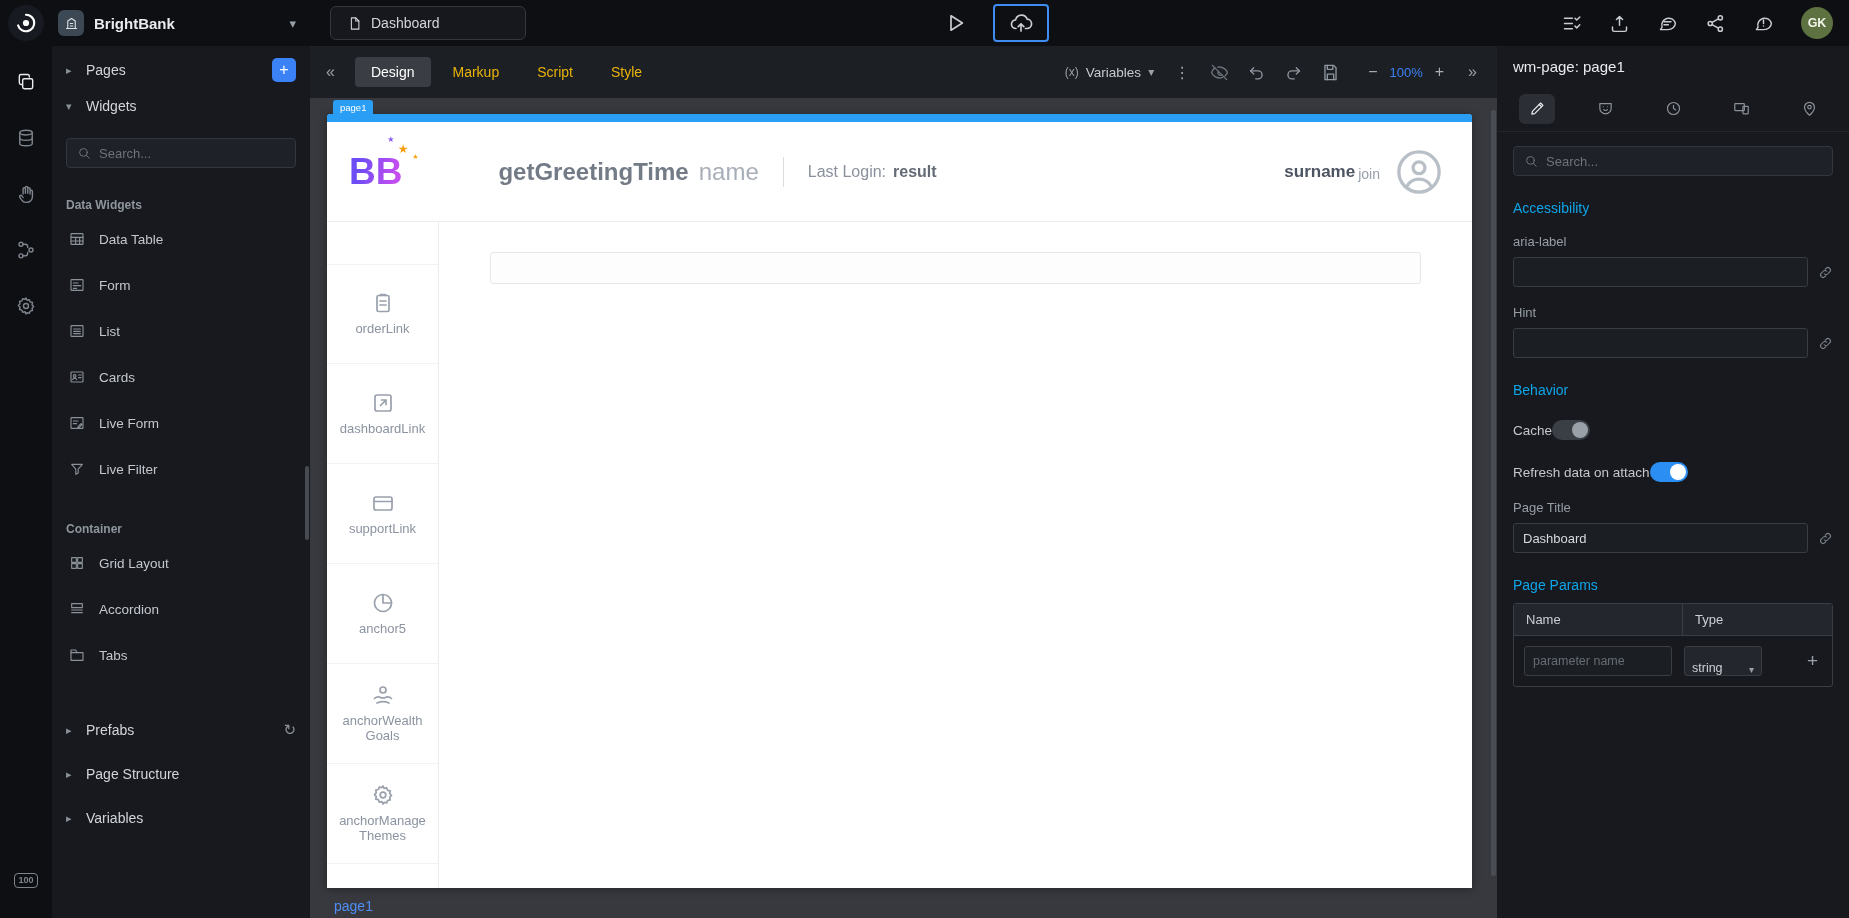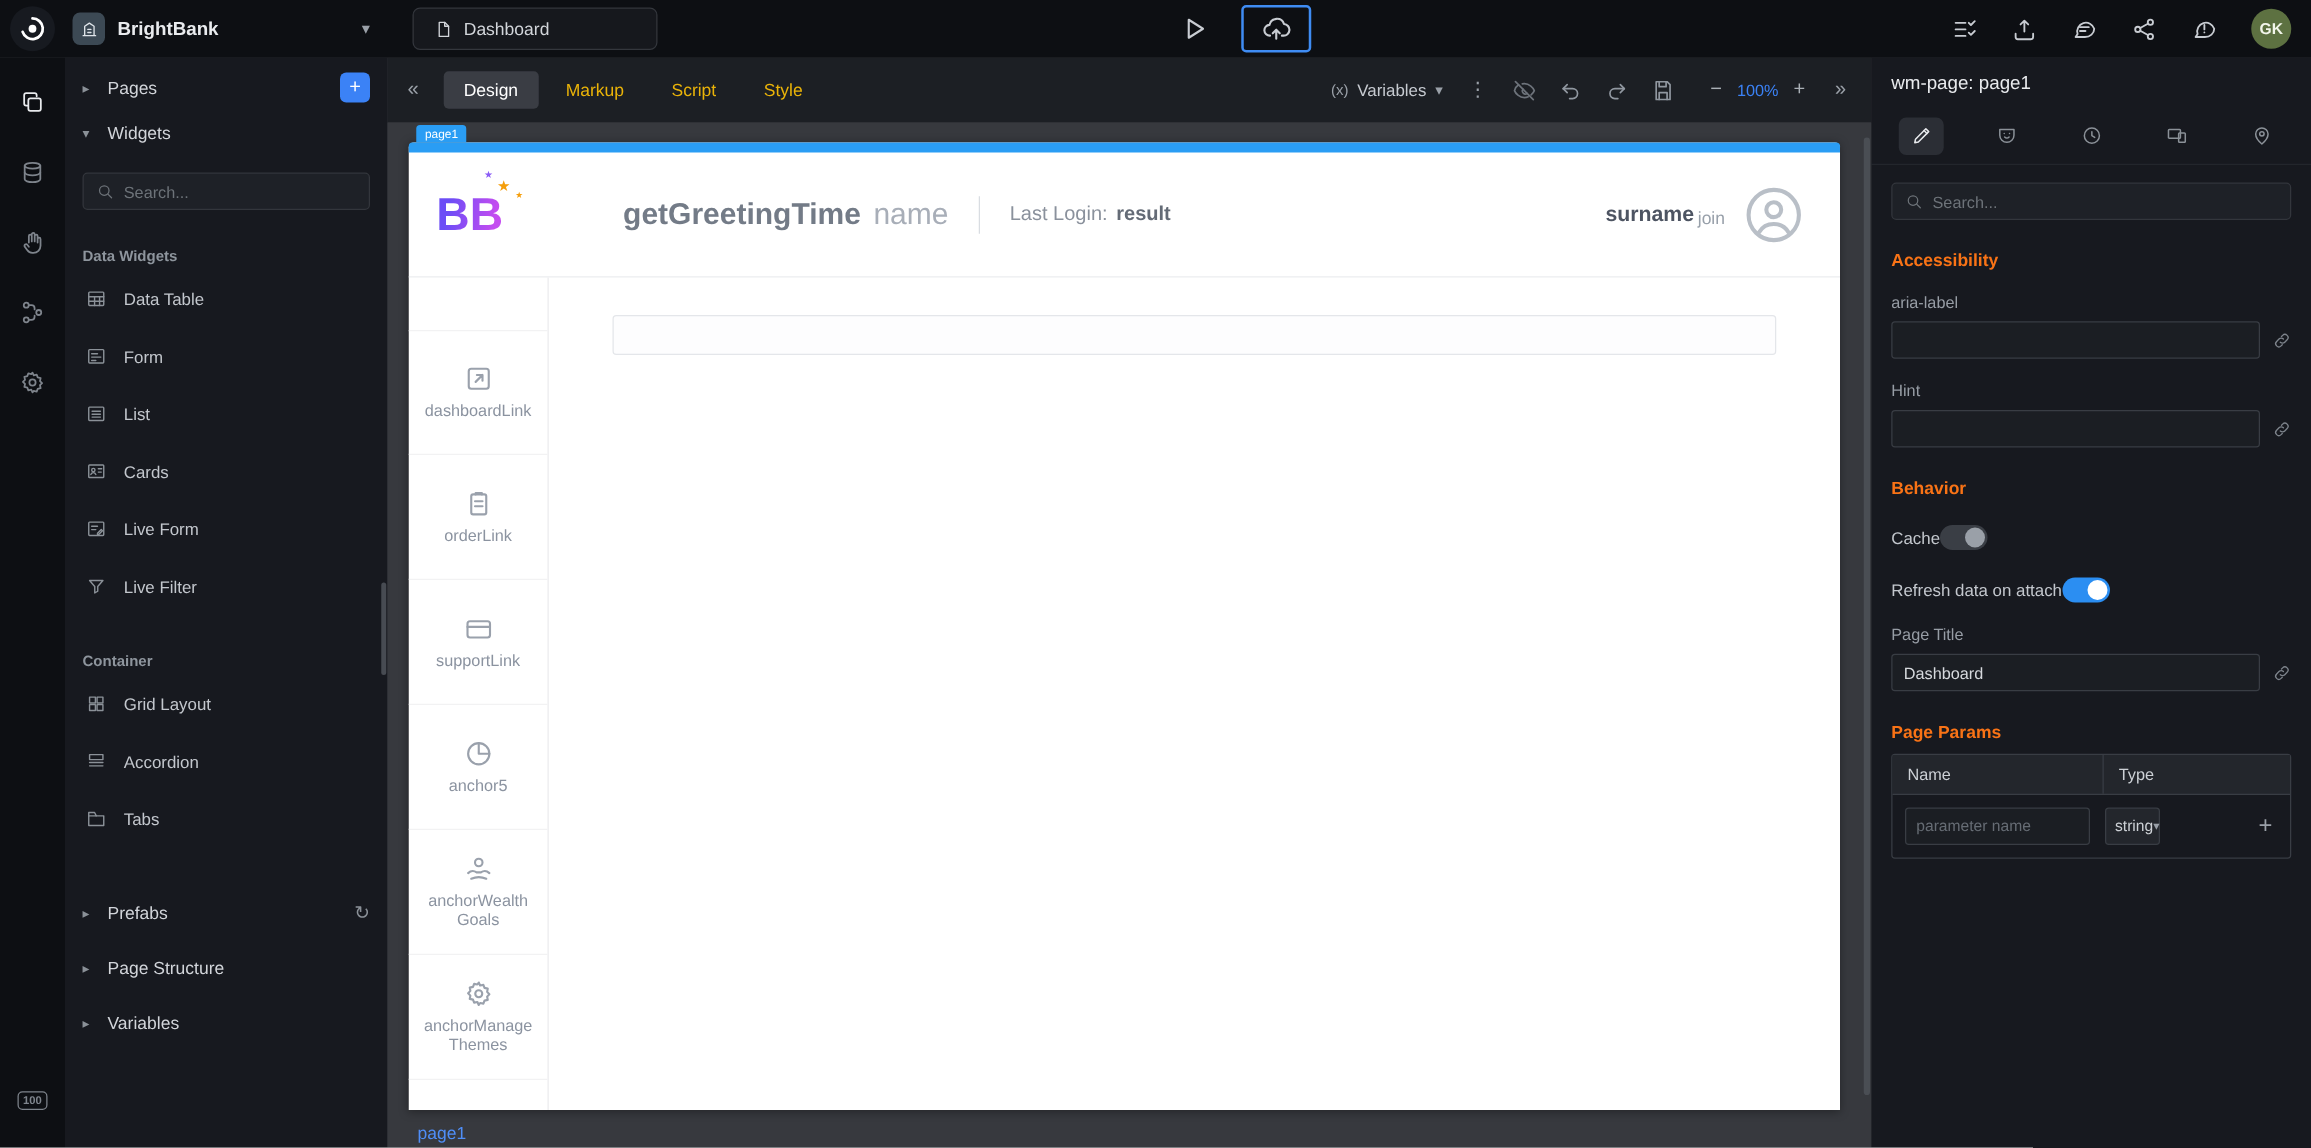--- a/index.html
+++ b/index.html
@@ -89,41 +89,41 @@
 .pg-footer{position:absolute;left:24px;bottom:4px;color:#4f8ef7;font-size:14px;cursor:pointer}
 .canvas-scroll{position:absolute;right:1px;top:12px;bottom:10px;width:5px}
 .canvas-scroll .thumb{width:5px;height:96%;border-radius:3px;background:#4a4e54;cursor:pointer}
 
 .rightpanel{width:352px;background:#17191f;flex:none;display:flex;flex-direction:column}
 .rp-title{height:40px;display:flex;align-items:center;padding:0 16px;font-size:15px;color:#e9ebee}
 .rp-tabs{height:46px;display:flex;align-items:center;justify-content:space-between;padding:0 22px;border-bottom:1px solid #23262c}
 .rp-tab{width:36px;height:30px;display:flex;align-items:center;justify-content:center;border-radius:6px;color:#8b9198;cursor:pointer}
 .rp-tab.active{background:#2b2e35;color:#e8eaed}
 .rp-search{margin:14px 16px 0}
-.rp-head{margin:24px 16px 0;font-size:14px;font-weight:700;color:#f97316}
+.rp-head{margin:24px 16px 0;font-size:14px;font-weight:400;color:#0ea5e9}
 .rp-label{margin:18px 16px 0;font-size:13px;color:#979da5}
 .fieldrow{display:flex;align-items:center;gap:10px;margin:8px 16px 0}
 .fieldrow input{flex:1;height:30px;background:#1b1e23;border:1px solid #393d44;border-radius:3px;color:#d6d9dd;font-size:13px;padding:0 9px}
 .fieldrow input::placeholder{color:#666c74}
 .linkic{color:#7d838b;cursor:pointer}
 .tglrow{display:flex;align-items:center;justify-content:flex-start;margin:22px 16px 0;font-size:13.5px;color:#c3c7cd}
 .toggle{width:38px;height:20px;border-radius:10px;position:relative;cursor:pointer}
 .toggle.off{background:#3a3e45}
 .toggle.off::after{content:"";position:absolute;right:2px;top:2px;width:16px;height:16px;border-radius:50%;background:#9aa0a8}
 .toggle.on{background:#2b8ef2}
 .toggle.on::after{content:"";position:absolute;right:2px;top:2px;width:16px;height:16px;border-radius:50%;background:#fff}
 .pp-table{margin:10px 16px 0;border:1px solid #393d44;border-radius:3px}
 .pp-headrow{display:flex;background:#23262c;border-bottom:1px solid #393d44}
 .pp-hc{padding:8px 12px;font-size:13px;color:#cdd1d6}
 .pp-hc.c1{width:168px}
 .pp-hc.c2{flex:1;border-left:1px solid #393d44}
 .pp-row{display:flex;align-items:center;gap:12px;padding:10px 10px}
 .pp-row input{width:148px;height:30px;background:#1b1e23;border:1px solid #393d44;border-radius:3px;color:#d6d9dd;font-size:12.5px;padding:0 8px}
 .pp-row input::placeholder{color:#666c74}
-.pp-select{width:44px;height:30px;display:flex;align-items:center;justify-content:space-between;padding:0 7px;background:#23262c;border:1px solid #393d44;border-radius:3px;font-size:12.5px;color:#cdd1d6;cursor:pointer}
+.pp-select{width:78px;height:30px;display:flex;align-items:flex-end;justify-content:space-between;padding:0 7px;background:#23262c;border:1px solid #393d44;border-radius:3px;font-size:12.5px;color:#cdd1d6;cursor:pointer}
 .pp-add{margin-left:auto;color:#9aa0a8;font-size:19px;cursor:pointer;padding:0 4px}
 </style>
 </head>
 <body>
 
 <header class="topbar">
   <div class="logo">
     <svg width="22" height="22" viewBox="0 0 24 24">
         <path d="M12 3a9 9 0 1 1-8.6 11.7" stroke-width="2.4"></path>
         <circle cx="12" cy="12" r="3.4" fill="currentColor" stroke="none"></circle>
@@ -448,32 +448,32 @@
                 <circle cx="12" cy="9.8" r="3.1"></circle>
                 <path d="M5.8 19.3a7.2 7.2 0 0 1 12.4 0"></path>
               </svg>
           </span>
         </header>
 
         <div class="pg-body">
           <nav class="pg-nav">
             <div class="navitem">
               <svg width="24" height="24" viewBox="0 0 24 24" stroke-width="1.4">
-                  <rect x="4" y="4" width="16" height="16" rx="2"></rect>
-                  <path d="M9.5 14.5L15 9M10.5 9H15v4.5"></path>
-                </svg>
-              <span class="navlabel">dashboardLink</span>
-            </div>
-            <div class="navitem">
-              <svg width="24" height="24" viewBox="0 0 24 24" stroke-width="1.4">
                   <rect x="6" y="4.5" width="12" height="16" rx="1.5"></rect>
                   <path d="M9.5 4.5V3.5h5v1"></path>
                   <path d="M9 10h6M9 14h6"></path>
                 </svg>
               <span class="navlabel">orderLink</span>
+            </div>
+            <div class="navitem">
+              <svg width="24" height="24" viewBox="0 0 24 24" stroke-width="1.4">
+                  <rect x="4" y="4" width="16" height="16" rx="2"></rect>
+                  <path d="M9.5 14.5L15 9M10.5 9H15v4.5"></path>
+                </svg>
+              <span class="navlabel">dashboardLink</span>
             </div>
             <div class="navitem">
               <svg width="24" height="24" viewBox="0 0 24 24" stroke-width="1.4">
                   <rect x="3" y="6" width="18" height="13" rx="2"></rect>
                   <path d="M3 10.5h18"></path>
                 </svg>
               <span class="navlabel">supportLink</span>
             </div>
             <div class="navitem">
               <svg width="24" height="24" viewBox="0 0 24 24" stroke-width="1.4">

